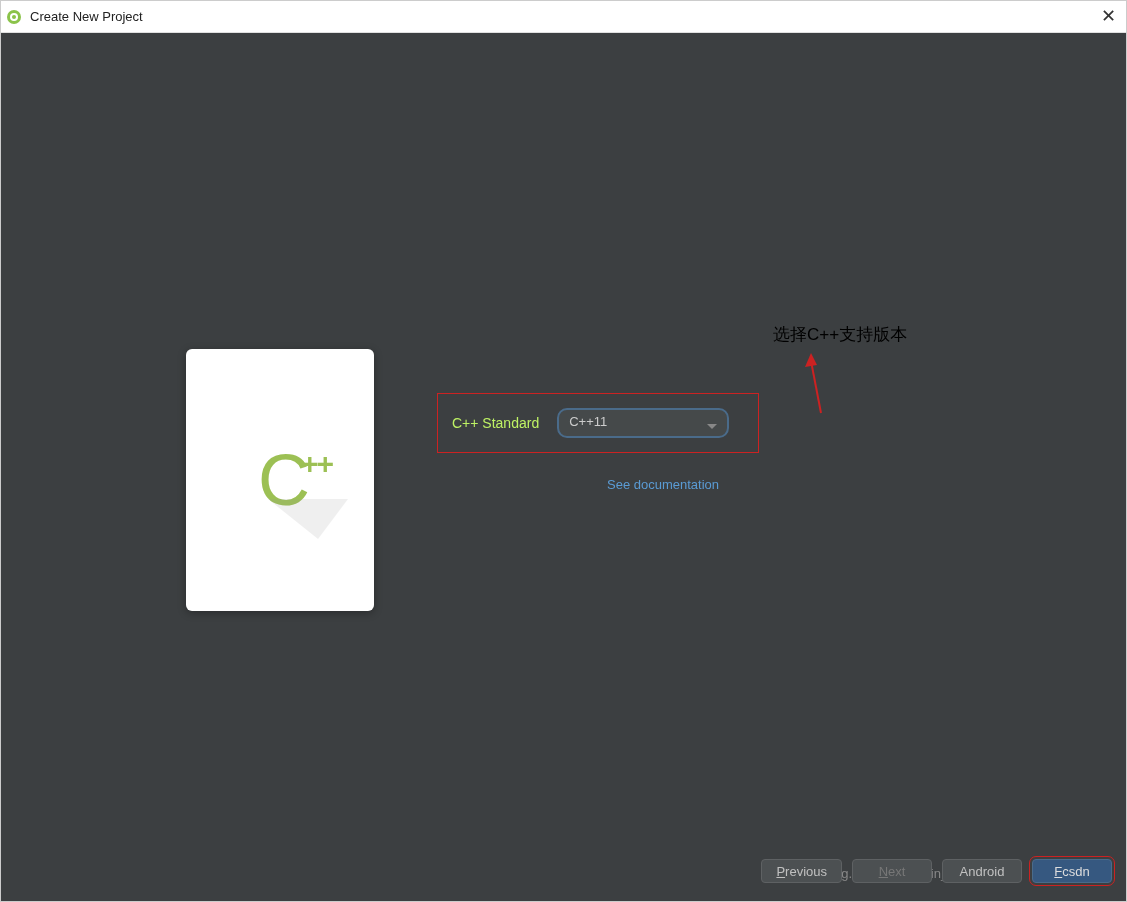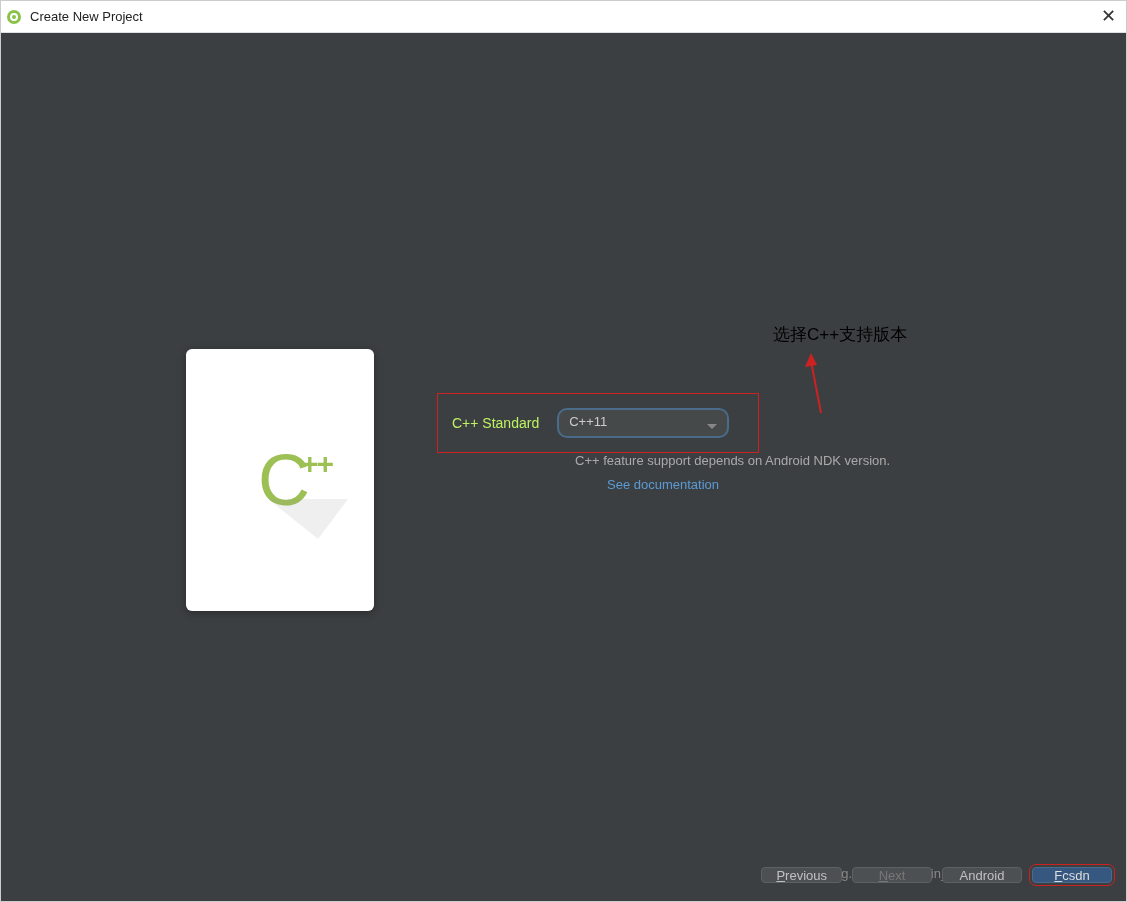--- a/index.html
+++ b/index.html
@@ -157,21 +157,21 @@
     }
     .footer {
       position: absolute;
       bottom: 18px;
       right: 14px;
       display: flex;
       gap: 10px;
     }
     .btn {
       min-width: 80px;
-      height: 16px;
+      height: 24px;
       background: #4c5052;
       border: 1px solid #5e6163;
       border-radius: 4px;
       color: #c0c0c0;
       font-size: 13px;
       display: flex;
       align-items: center;
       justify-content: center;
       cursor: pointer;
       padding: 0 14px;
@@ -233,21 +233,20 @@
   </svg>
 
   <div class="form-row">
     <span class="form-label">C++ Standard</span>
     <div class="dropdown">
       <span class="dropdown-value">C++11</span>
       <span class="dropdown-arrow"></span>
     </div>
   </div>
 
-  <div class="help-text">C++ feature support depends on Android NDK version.</div>
   <div class="doc-link">See documentation</div>
 
   <div class="watermark">https://blog.csdn.net/weixin_42517021</div>
 
   <div class="footer">
     <div class="btn">
         <span><span class="underline-char">P</span><span>revious</span></span>
       </div>
     <div class="btn disabled">
         <span><span class="underline-char">N</span><span>ext</span></span>

